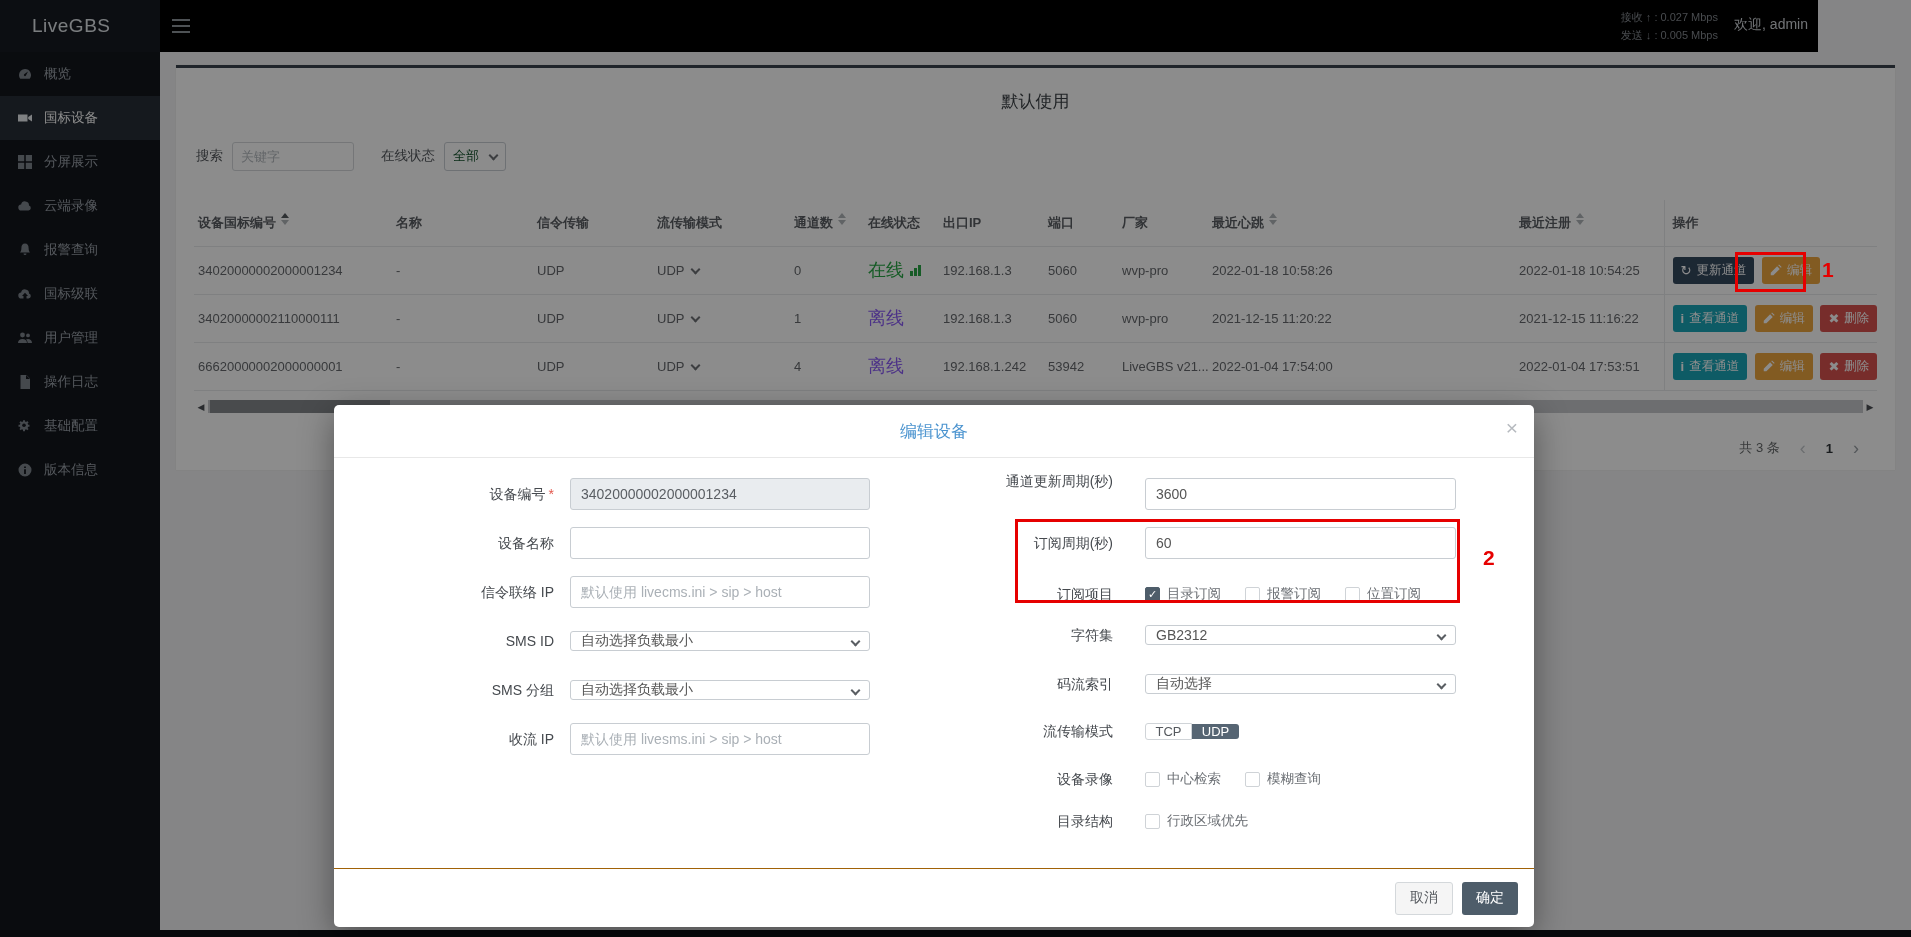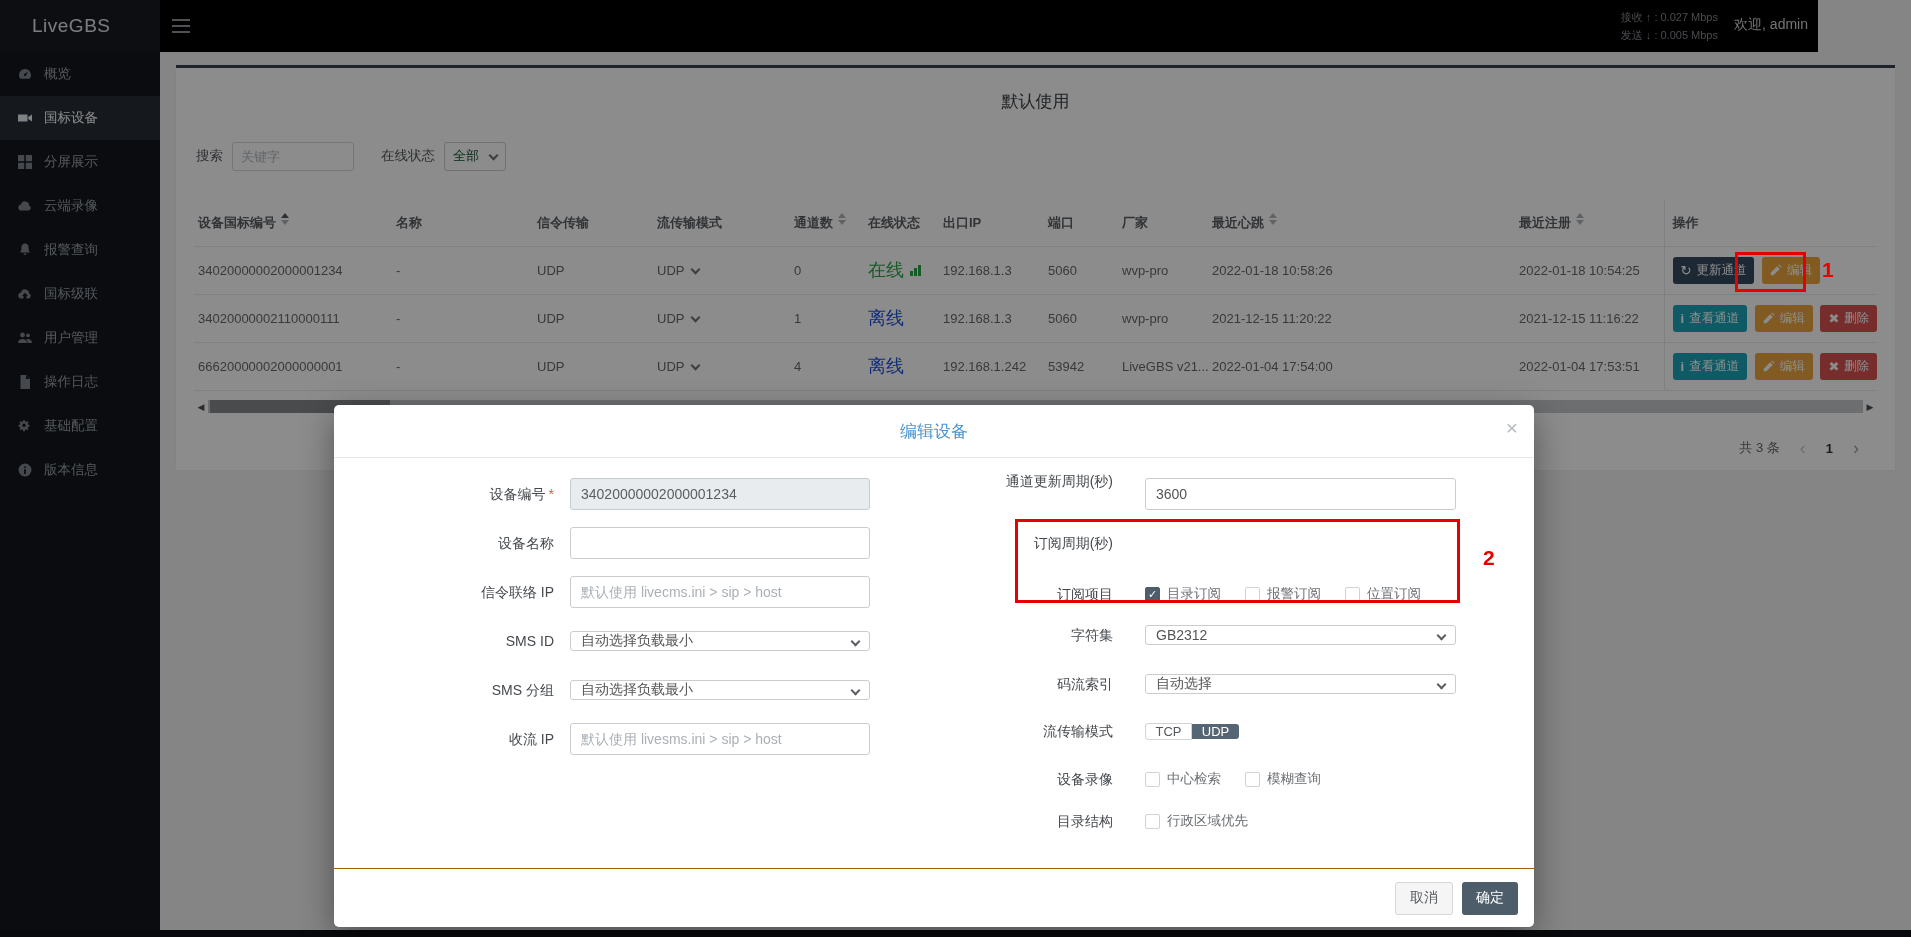--- a/index.html
+++ b/index.html
@@ -45,21 +45,21 @@
   table.grid td { height:48px; font-size:13px; color:#66696d; border-bottom:1px solid #e8eaec;
                   padding:0 4px; white-space:nowrap; overflow:hidden; }
   table.grid td.opcell, table.grid th.opcell { border-left:1px solid #e8eaec; padding-left:8px; }
   .carets { display:inline-block; vertical-align:2px; margin-left:5px; }
   .carets i { display:block; width:0; height:0; border-left:4px solid transparent; border-right:4px solid transparent; }
   .carets .up { border-bottom:5px solid #b0b4b8; margin-bottom:2px; }
   .carets .dn { border-top:5px solid #b0b4b8; }
   .carets.sorted .up { border-bottom-color:#55595e; }
   .status { font-size:18px; display:inline-flex; align-items:center; gap:6px; cursor:pointer; }
   .status.online { color:#28a745; }
-  .status.offline { color:#1d4ed8;gap:45px; }
+  .status.offline { color:#8b5cf6;gap:45px; }
   .bars { display:inline-flex; align-items:flex-end; gap:1px; }
   .bars i { display:block; width:3px; background:currentColor; }
   .bars i:nth-child(1){height:5px;} .bars i:nth-child(2){height:8px;} .bars i:nth-child(3){height:11px;}
   .chev { display:inline-block; width:7px; height:7px; border-right:2px solid #6d7176; border-bottom:2px solid #6d7176;
           transform:rotate(45deg); margin-left:8px; vertical-align:2px; }
   .btn { display:inline-flex; align-items:center; gap:5px; height:27px; padding:0 8px; border:none; border-radius:3px;
          color:#fff; font-size:12.5px; cursor:pointer; font-family:inherit; vertical-align:middle; }
   .btn + .btn { margin-left:4px; }
   .btn-update { background:#34495e; }
   .btn-view { background:#1ba7b8; }
@@ -422,20 +422,23 @@
     <div class="mrow" style="left:236px;top:318px;width:300px">
         <input class="minput" placeholder="默认使用 livesms.ini &gt; sip &gt; host" style="">
       </div>
 
     <div class="mlabel" style="left:559px;top:60px;width:220px">通道更新周期(秒)</div>
     <div class="mrow" style="left:811px;top:73px;width:311px">
         <input class="minput" value="3600" style="">
       </div>
 
     <div class="mlabel" style="left:559px;top:122px;width:220px">订阅周期(秒)</div>
+    <div class="mrow" style="left:811px;top:122px;width:311px">
+        <input class="minput" value="60" style="">
+      </div>
 
     <div class="mlabel" style="left:559px;top:173px;width:220px">订阅项目</div>
     <div class="mrow cbgroup" style="left:811px;top:173px;width:380px">
       <span class="cbitem">
           <span class="cb checked">✓</span>
           <span>目录订阅</span>
         </span>
       <span class="cbitem">
           <span class="cb"></span>
           <span>报警订阅</span>

